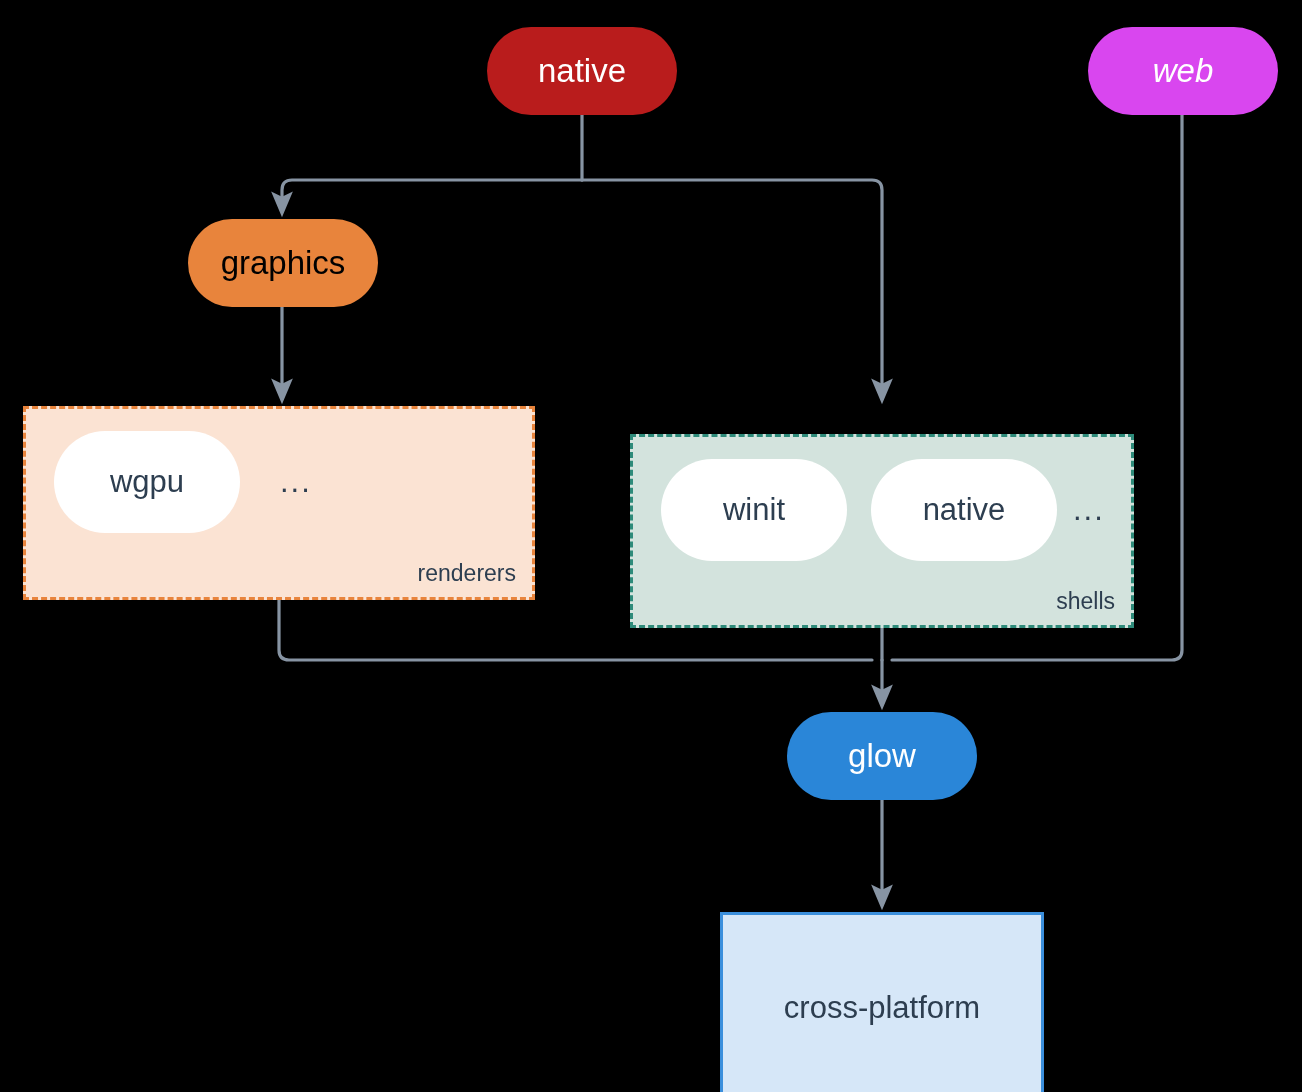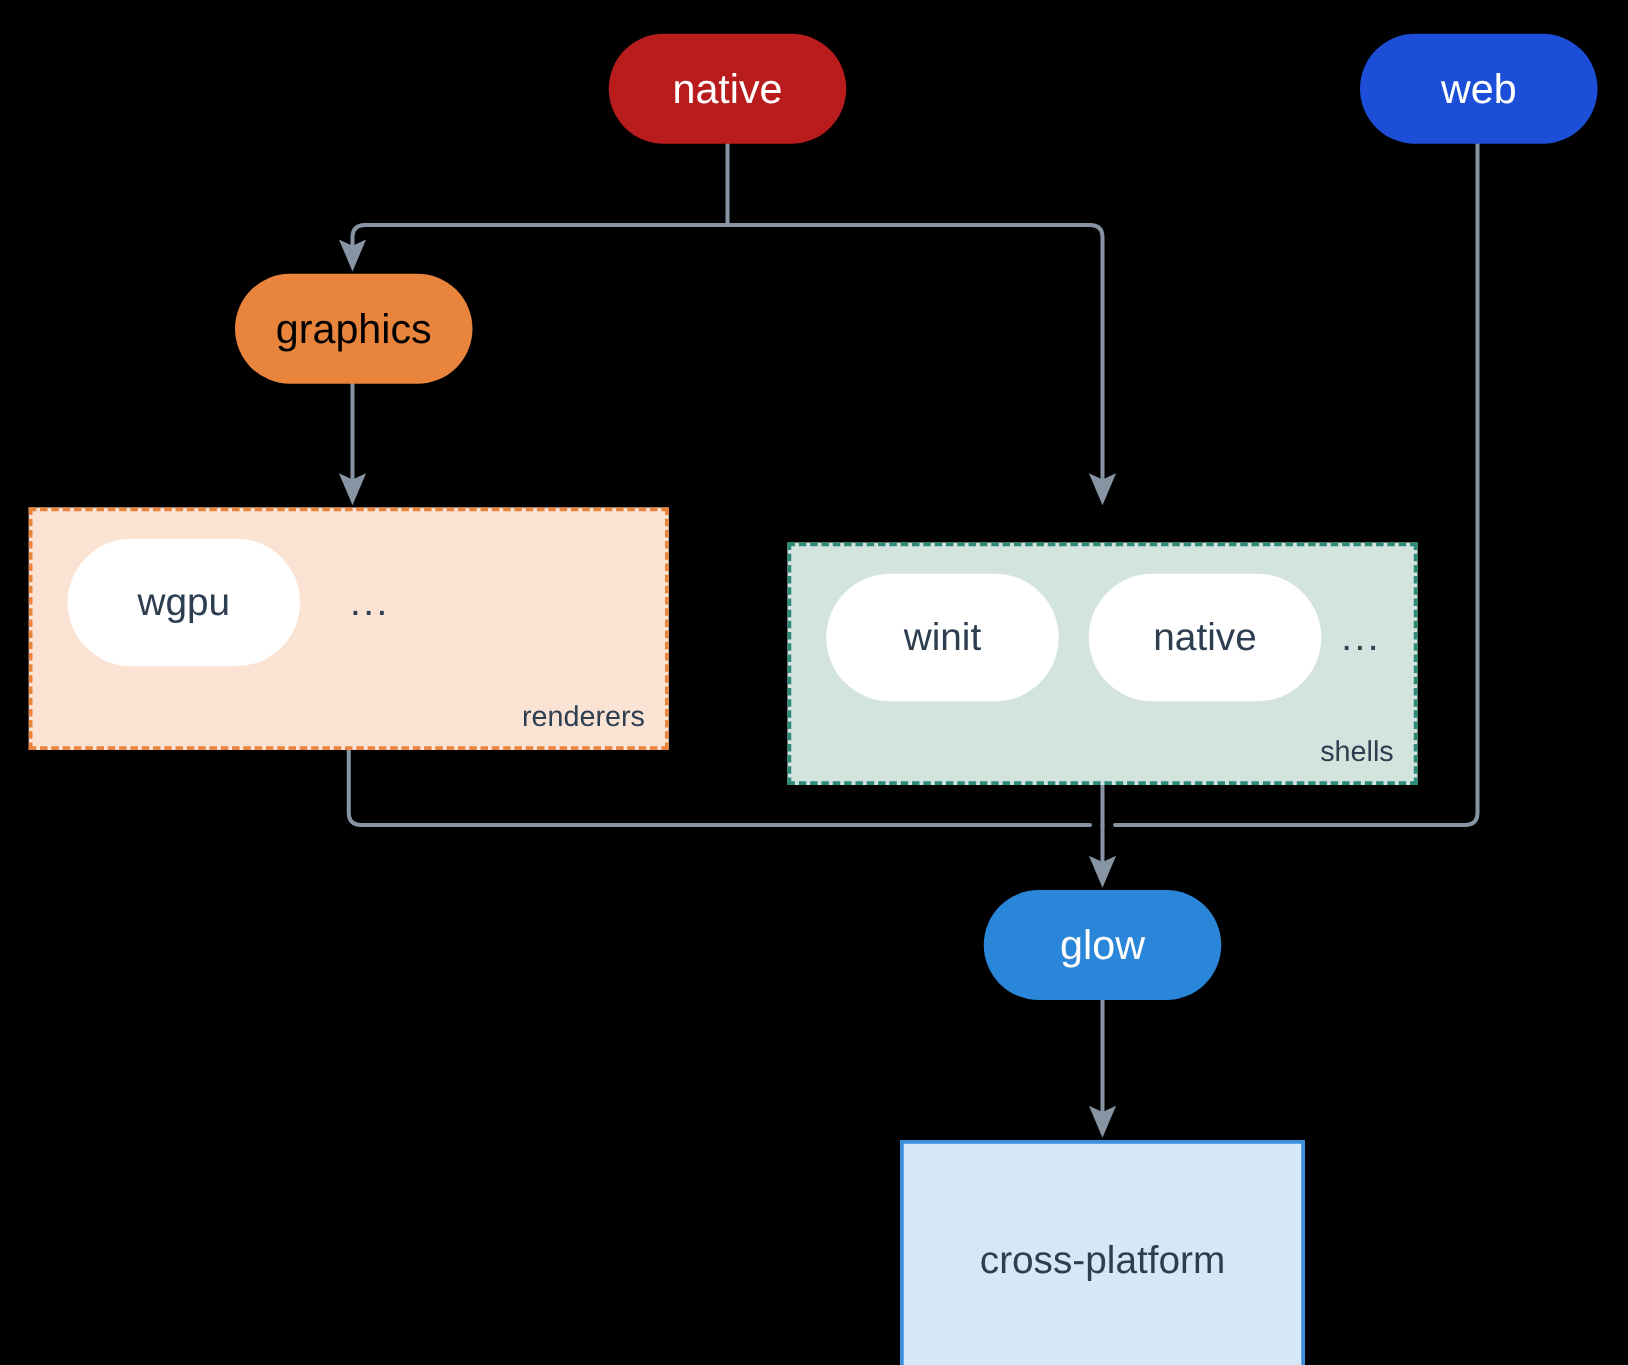--- a/index.html
+++ b/index.html
@@ -141,21 +141,21 @@
       <path d="M882,660 L882,698" marker-end="url(#arrowhead)"></path>
 
       <path d="M882,800 L882,898" marker-end="url(#arrowhead)"></path>
     </g>
   </svg>
 
   <div class="node pill-native" style="left:487px; top:27px; width:190px; height:88px; background:#b91c1c;">
     <span>native</span>
   </div>
 
-  <div class="node pill-native" style="left:1088px; top:27px; width:190px; height:88px; background:#1d4ed8;">
+  <div class="node pill-native" style="left:1088px; top:27px; width:190px; height:88px; background:#d946ef;font-style:italic;">
     <span>web</span>
   </div>
 
   <div class="node pill-graphics" style="left:188px; top:219px; width:190px; height:88px; background:#e8843c;">
     <span>graphics</span>
   </div>
 
   <div class="group" style="left:23px; top:406px; width:512px; height:194px; background:#fbe3d3; border-color:#e8843c;padding-left:38px;">
     <div class="group-row">
       <div class="sub-pill">

